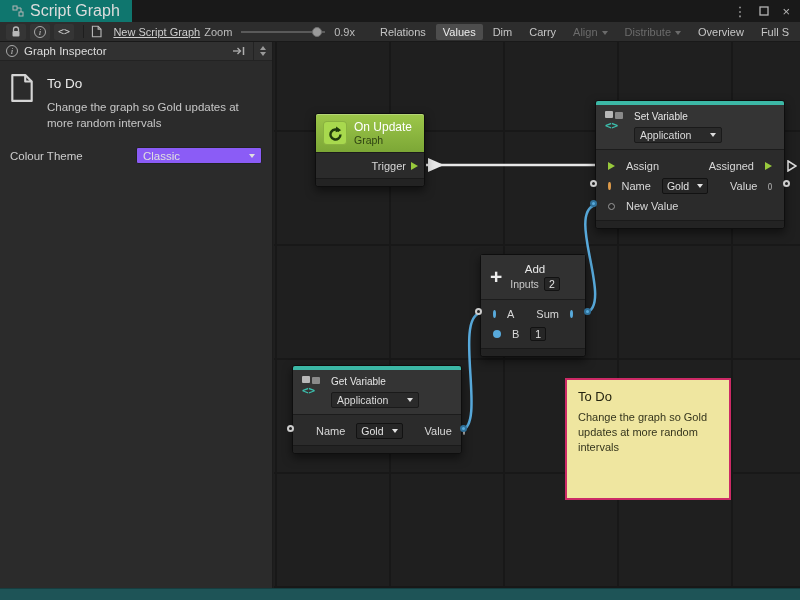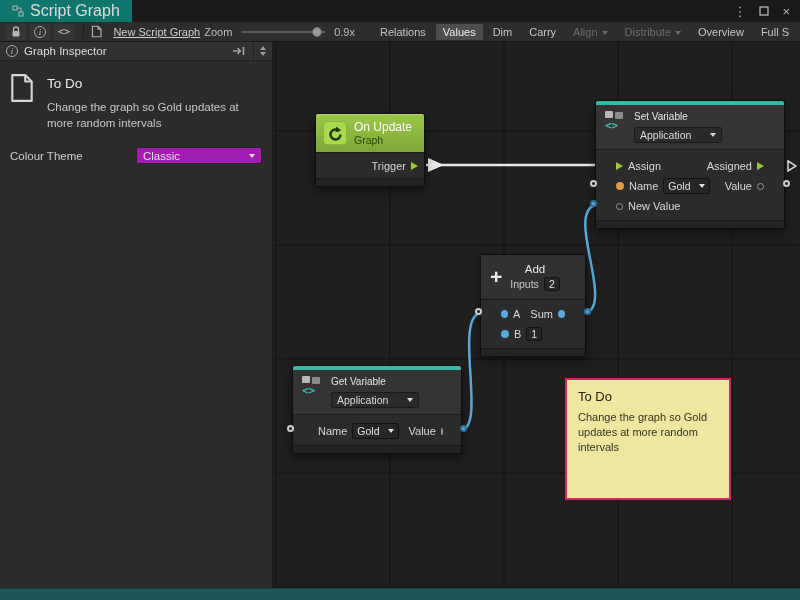--- a/index.html
+++ b/index.html
@@ -49,36 +49,36 @@
   .insp-title { font-size:11.5px; color:#dedede; }
   .insp-actions { margin-left:auto; display:flex; align-items:center; gap:8px; }
   .spinner { display:flex; flex-direction:column; gap:2px; padding-left:6px; border-left:1px solid #232323; height:19px; justify-content:center; }
   .spin-up { width:0; height:0; border-left:3px solid transparent; border-right:3px solid transparent; border-bottom:4px solid #9a9a9a; }
   .spin-down { width:0; height:0; border-left:3px solid transparent; border-right:3px solid transparent; border-top:4px solid #9a9a9a; }
   .todo-block { display:flex; gap:13px; padding:13px 10px 8px; }
   .todo-title { font-size:13.5px; color:#eaeaea; margin:2px 0 8px; }
   .todo-text { font-size:11.5px; color:#c7c7c7; line-height:1.4; max-width:206px; }
   .theme-row { display:flex; align-items:center; justify-content:space-between; padding:8px 10px; }
   .theme-label { font-size:11.5px; color:#cccccc; }
-  .theme-select { width:126px; height:17px; background:#a21caf; border:1px solid #232323; border-radius:2px;
+  .theme-select { width:126px; height:17px; background:#8b5cf6; border:1px solid #232323; border-radius:2px;
                   display:flex; align-items:center; justify-content:space-between; padding:0 6px;
                   font-size:11.5px; color:#e0e0e0; }
 
   
   .graph { position:absolute; top:42px; left:274px; right:0; bottom:12px; background-color:#1f1f1f;
            background-image:linear-gradient(to right,#181818 2px,transparent 2px),
                             linear-gradient(to bottom,#181818 2px,transparent 2px);
            background-size:114px 114px; background-position:1px 88px; overflow:hidden; }
   .wires { position:absolute; left:0; top:0; z-index:1; }
 
   .node { position:absolute; z-index:2; border:1px solid #0e0e0e; border-radius:3px; background:#2b2b2b;
           box-shadow:0 4px 10px rgba(0,0,0,.5); color:#d6d6d6; }
   .node-footer { height:8px; background:#232323; border-top:1px solid #1a1a1a; border-radius:0 0 3px 3px; }
   .node-body { background:#2b2b2b; border-top:1px solid #1c1c1c; padding:6px 0 4px; }
-  .port-row { height:20px; display:flex; align-items:center; gap:5px; padding:0 20px; font-size:11px; color:#d8d8d8; }
+  .port-row { height:20px; display:flex; align-items:center; gap:11px; padding:0 12px; font-size:11px; color:#d8d8d8; }
   .spacer { flex:1; }
   .tri { width:0; height:0; border-top:4px solid transparent; border-bottom:4px solid transparent; border-left:7px solid #98c93c; }
   .dot { width:8px; height:8px; border-radius:50%; }
   .dot.orange { background:#de9b4a; }
   .dot.blue { background:#58aadc; }
   .dot.hollow { width:7px; height:7px; border:1.5px solid #9a9a9a; background:#262626; }
   .inline-select { display:inline-flex; align-items:center; gap:4px; background:#262626; border:1px solid #121212;
                    border-radius:2px; padding:1px 4px; font-size:10.5px; color:#e3e3e3; }
   .value-box { background:#262626; border:1px solid #121212; border-radius:2px; padding:0 4px;
                font-size:10.5px; color:#e3e3e3; min-width:12px; text-align:center; }

